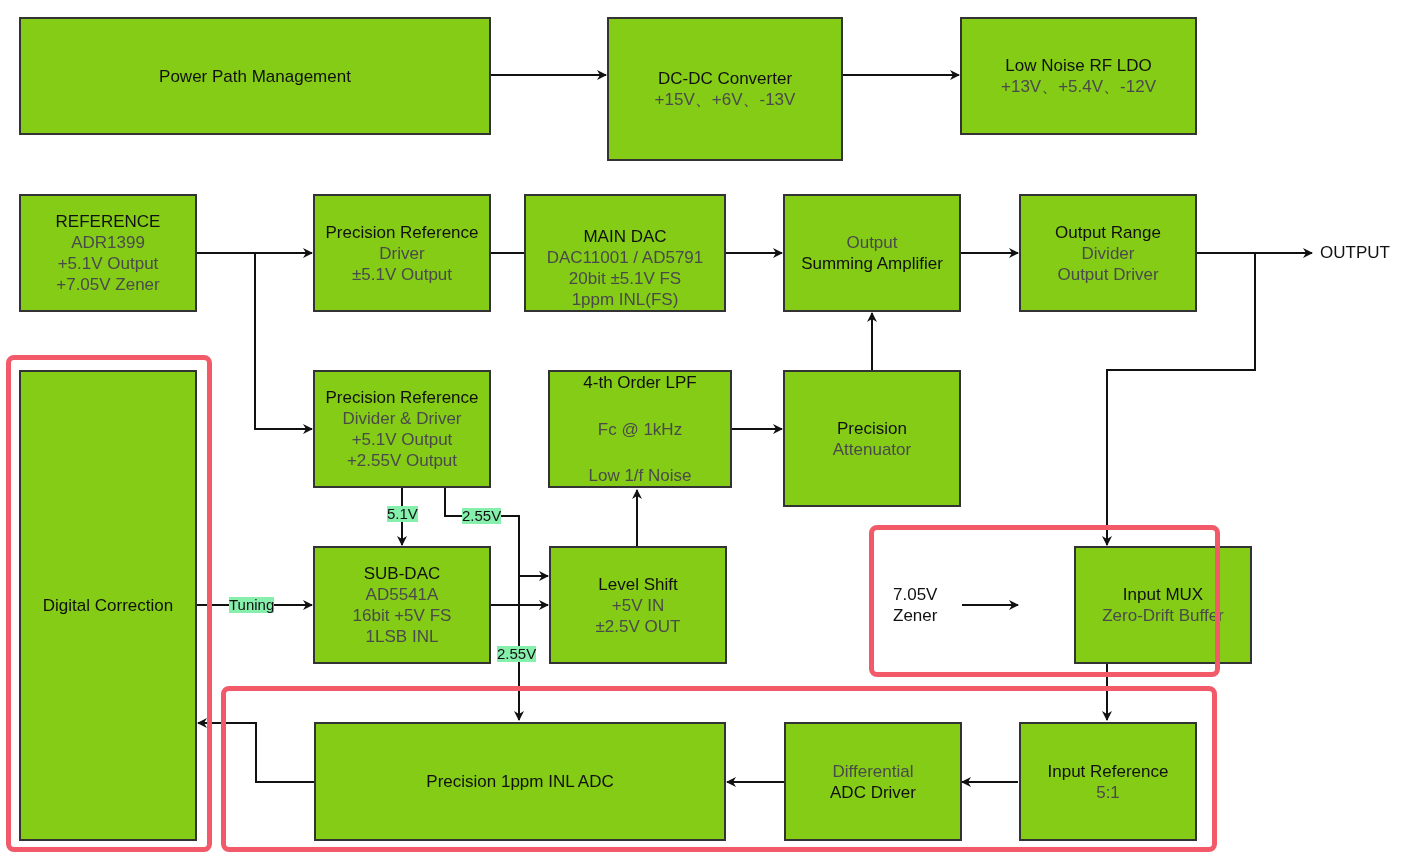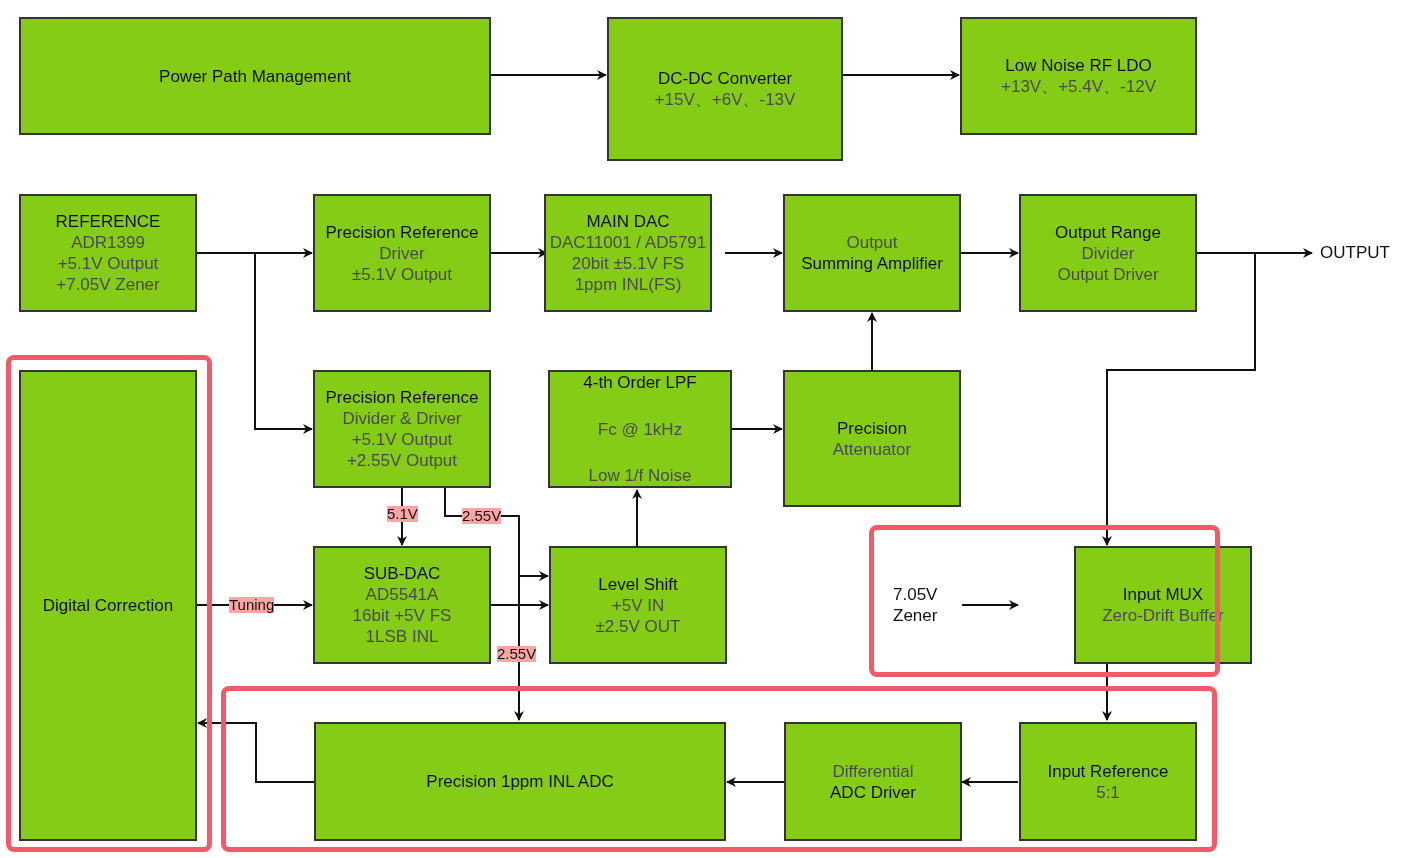--- a/index.html
+++ b/index.html
@@ -5,21 +5,21 @@
   html, body { margin: 0; padding: 0; background: #ffffff; }
   body { width: 1405px; height: 858px; position: relative; overflow: hidden;
          font-family: "Liberation Sans", sans-serif; }
   #wires { position: absolute; left: 0; top: 0; width: 1405px; height: 858px; pointer-events: none; }
   .block { position: absolute; box-sizing: border-box; border: 2px solid #333333; background: #84cc16;
            display: flex; flex-direction: column; align-items: center; justify-content: center;
            text-align: center; font-size: 17px; line-height: 21px; }
   .block .t { color: #111111; }
   .block .s { color: #4a4a4a; }
   .hl { position: absolute; box-sizing: border-box; border: 5px solid #f25a6a; border-radius: 8px; pointer-events: none; }
-  .lbl { position: absolute; font-size: 15px; color: #111111; background: #fca5a5; line-height: 16px; }
+  .lbl { position: absolute; font-size: 15px; color: #111111; background: #86efac; line-height: 16px; }
   .ext { position: absolute; font-size: 17px; color: #111111; line-height: 21px; }
 </style>
 </head>
 <body>
 
 <svg id="wires" xmlns="http://www.w3.org/2000/svg">
   <defs>
     <marker id="arr" markerWidth="10" markerHeight="10" refX="9" refY="5" orient="auto" markerUnits="userSpaceOnUse">
       <path d="M0,0 L10,5 L0,10 L3,5 Z" fill="#111"></path>
     </marker>
@@ -82,21 +82,21 @@
   <span class="t">REFERENCE</span>
   <span class="s">ADR1399</span>
   <span class="s">+5.1V Output</span>
   <span class="s">+7.05V Zener</span>
 </div>
 <div class="block" style="left:313px;top:194px;width:178px;height:118px;">
   <span class="t">Precision Reference</span>
   <span class="s">Driver</span>
   <span class="s">±5.1V Output</span>
 </div>
-<div class="block" style="left:544px;top:194px;width:168px;height:118px;">
+<div class="block" style="left:524px;top:194px;width:202px;height:118px;justify-content:flex-end;">
   <span class="t">MAIN DAC</span>
   <span class="s">DAC11001 / AD5791</span>
   <span class="s">20bit ±5.1V FS</span>
   <span class="s">1ppm INL(FS)</span>
 </div>
 <div class="block" style="left:783px;top:194px;width:178px;height:118px;">
   <span class="s">Output</span>
   <span class="t">Summing Amplifier</span>
 </div>
 <div class="block" style="left:1019px;top:194px;width:178px;height:118px;">

